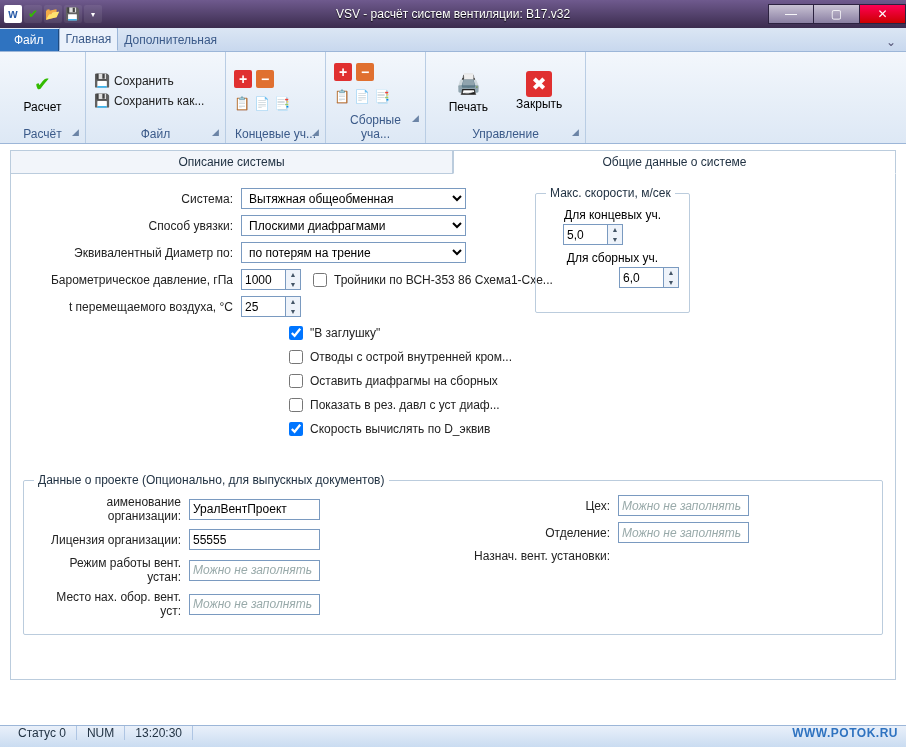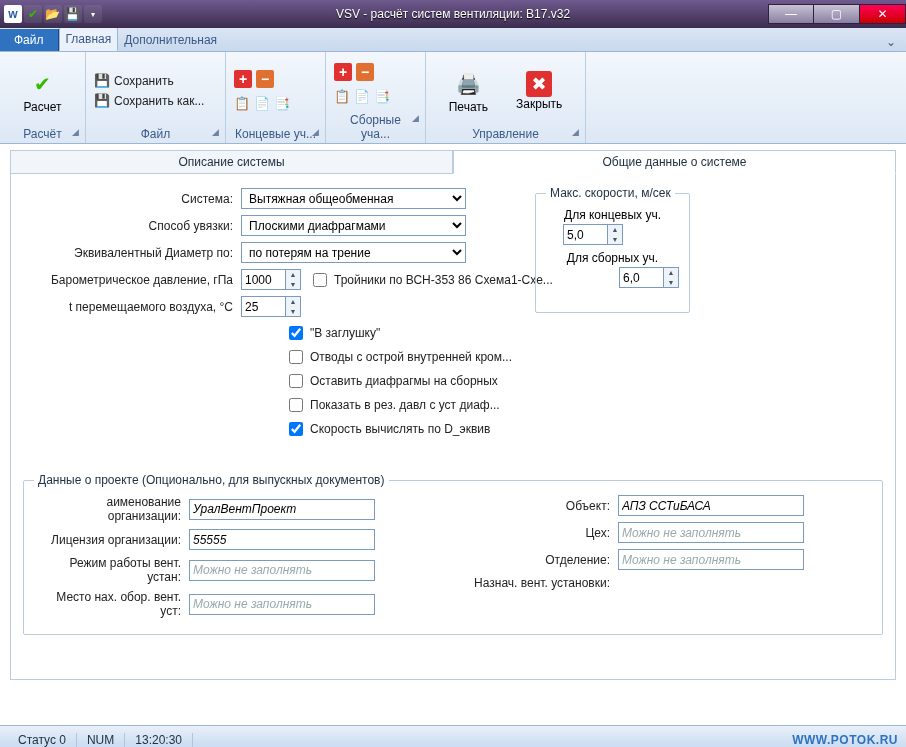--- a/index.html
+++ b/index.html
@@ -48,23 +48,23 @@
 .chk input{ width:14px; height:14px;}
 fieldset{ border:1px solid #bcd; border-radius:2px; padding:8px 10px 10px 10px;}
 legend{ color:#234; padding:0 4px;}
 .maxspeed{ position:absolute; left:512px; top:-2px; width:155px;}
 .maxspeed .form-row{ margin-bottom:4px; justify-content:center;padding-left:11px;}
 .maxspeed .lbl2{ text-align:center; width:100%; padding:0; margin-bottom:2px;}
 .proj fieldset{ border:1px solid #bcd;}
 .proj .cols{ display:flex; gap:20px;}
 .proj .col{ flex:1;}
 .proj .form-row .lbl{ width:155px; font-size:12px;}
-.proj input{ width:186px;font-style:italic;}
+.proj input{ width:131px;}
 input::placeholder{ color:#9aa; font-style:italic;}
-.status{ height:22px; background:linear-gradient(#e9f0fa,#cadcf1); border-top:1px solid #9cb6d8; display:flex; align-items:flex-end; padding:0 8px; color:#234;}
+.status{ height:22px; background:linear-gradient(#e9f0fa,#cadcf1); border-top:1px solid #9cb6d8; display:flex; align-items:flex-start; padding:0 8px; color:#234;}
 .status .seg{ padding:0 10px; border-right:1px solid #aec5e3;}
 .status .url{ margin-left:auto; color:#2f73c0; font-weight:bold; letter-spacing:0.5px;}
 </style>
 </head>
 <body>
 
 <div class="window">
 
   <div class="titlebar">
     <div class="title-qat">
@@ -275,24 +275,20 @@
                   <div class="lbl">Режим работы вент. устан:</div>
                   <input type="text" placeholder="Можно не заполнять" style="">
                 </div>
               <div class="form-row">
                   <div class="lbl">Место  нах. обор. вент. уст:</div>
                   <input type="text" placeholder="Можно не заполнять" style="">
                 </div>
             </div>
             <div class="col">
               <div class="form-row">
-                  <div class="lbl">Объект:</div>
-                  <input type="text" value="АПЗ ССТиБАСА" style="">
-                </div>
-              <div class="form-row">
                   <div class="lbl">Цех:</div>
                   <input type="text" placeholder="Можно не заполнять" style="">
                 </div>
               <div class="form-row">
                   <div class="lbl">Отделение:</div>
                   <input type="text" placeholder="Можно не заполнять" style="">
                 </div>
               <div class="form-row">
                   <div class="lbl">Назнач. вент. установки:</div>
                 </div>

